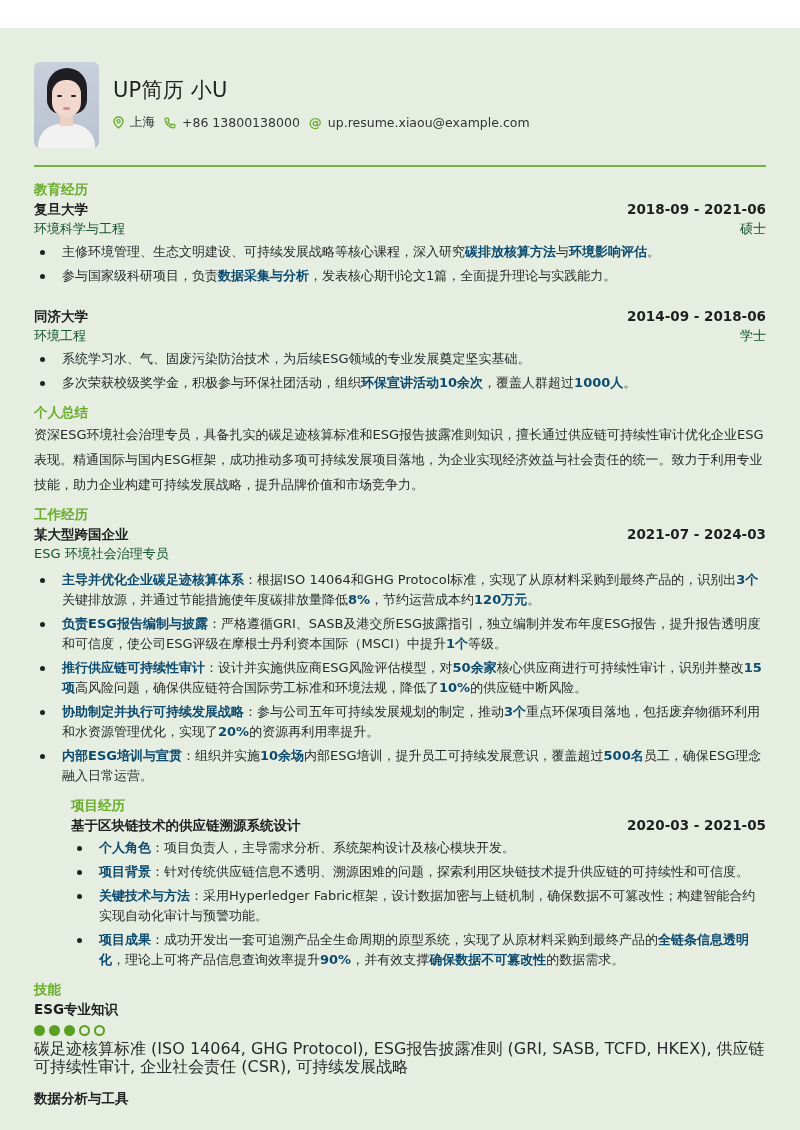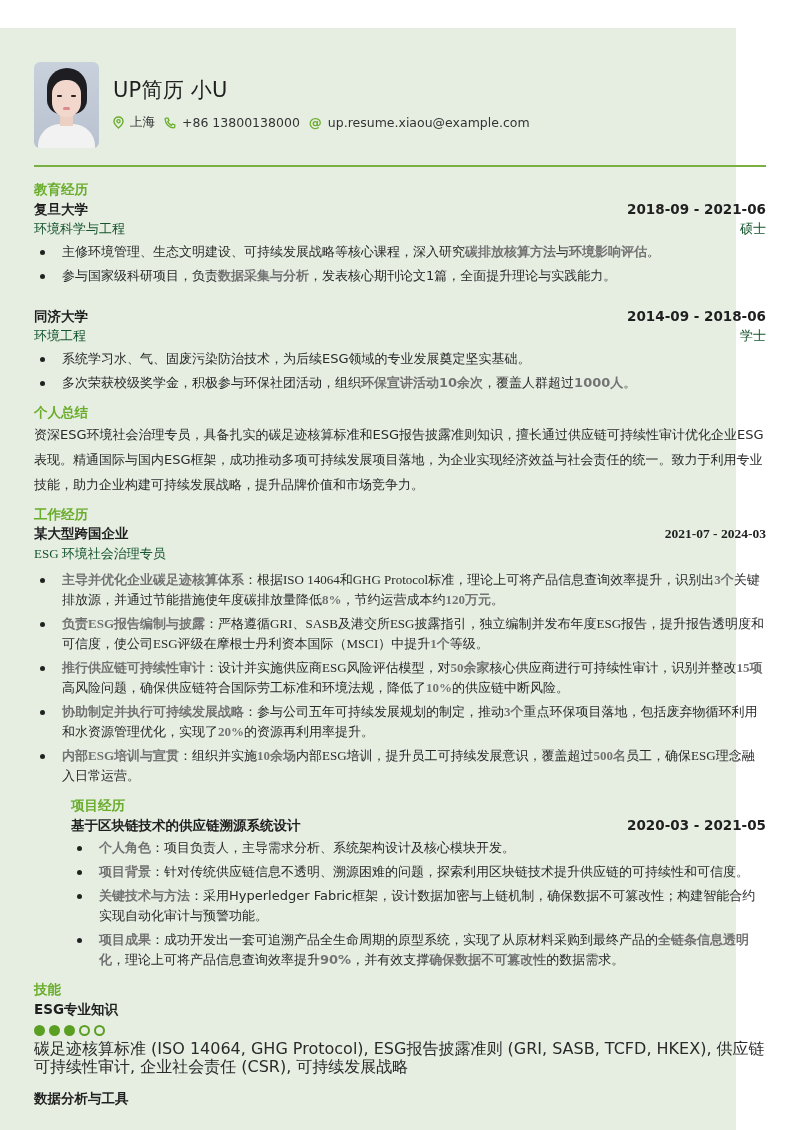--- a/index.html
+++ b/index.html
@@ -1,19 +1,19 @@
 <!DOCTYPE html>
 <html><head>
 <meta charset="utf-8">
 <style>
   * { box-sizing: border-box; margin: 0; padding: 0; }
   html, body { width: 800px; height: 1130px; overflow: hidden; background: #ffffff; }
   body { font-family: "DejaVu Sans", "Liberation Sans", sans-serif; color: #2a2a2a; }
   .topbar { height: 28px; background: #ffffff; }
-  .page { position: absolute; top: 28px; left: 0; width: 736px; height: 1102px; background: #e6eee2; }
+  .page { position: absolute; top: 28px; left: 0; width: 800px; height: 1102px; background: #e6eee2; }
   .header { position: absolute; top: 34px; left: 34px; display: flex; align-items: flex-start; }
   .photo { width: 65px; height: 86px; border-radius: 6px; background: linear-gradient(180deg,#c8d0dc 0%,#b9c2cf 100%); position: relative; overflow: hidden; }
   .photo .hair { position: absolute; left: 13px; top: 6px; width: 40px; height: 46px; border-radius: 20px 20px 14px 14px; background: #1d1d22; }
   .photo .face { position: absolute; left: 18px; top: 18px; width: 29px; height: 37px; border-radius: 14px 14px 15px 15px; background: #f1d7cc; }
   .photo .neck { position: absolute; left: 26px; top: 52px; width: 13px; height: 12px; background: #ecd0c4; }
   .photo .body { position: absolute; left: 4px; top: 62px; width: 57px; height: 30px; border-radius: 22px 22px 0 0; background: #f3f2f3; }
   .photo .eye { position: absolute; top: 33px; width: 5px; height: 2px; background: #2a2222; border-radius: 2px; }
   .photo .lip { position: absolute; left: 29px; top: 45px; width: 7px; height: 3px; background: #d98b8e; border-radius: 3px; }
   .header-info { margin-left: 14px; padding-top: 14px; }
   .name { font-size: 21px; font-weight: 500; color: #1f1f1f; letter-spacing: 0.2px; }
@@ -23,21 +23,21 @@
   .divider { position: absolute; top: 137px; left: 34px; width: 732px; height: 1.5px; background: #79b041; }
   .content { position: absolute; top: 152px; left: 34px; width: 732px; font-size: 13px; line-height: 20px; }
   .sec-title { color: #6aad2c; font-size: 13.5px; font-weight: bold; line-height: 19px; }
   .row { display: flex; justify-content: space-between; }
   .entry-title { font-weight: bold; font-size: 13.5px; color: #1f1f1f; }
   .date { font-weight: bold; font-size: 13.5px; color: #1f1f1f; }
   .sub { color: #14532d; }
   ul.bullets { list-style: none; margin-top: 3px; }
   ul.bullets li { position: relative; padding-left: 28px; margin-bottom: 4px; line-height: 20px; }
   ul.bullets li::before { content: ""; position: absolute; left: 6px; top: 8px; width: 5px; height: 5px; border-radius: 50%; background: #222; }
-  b { color: #737373; }
+  b { color: #0c4a6e; }
   .para { line-height: 25px; }
   .dots { display: flex; gap: 4px; margin: 6px 0 4px; }
   .dot { width: 11px; height: 11px; border-radius: 50%; border: 2px solid #5a9f22; }
   .dot.full { background: #5a9f22; }
   .small { font-size: 16px; line-height: 18px; }
 </style>
 </head>
 <body>
 
 <div class="topbar"></div>
@@ -117,29 +117,29 @@
           <li><span>多次荣获校级奖学金，积极参与环保社团活动，组织</span><b>环保宣讲活动10余次</b><span>，覆盖人群超过</span><b>1000人</b><span>。</span></li>
         </ul>
       </div>
     </div>
 
     <div style="margin-top:10px;">
       <div class="sec-title">个人总结</div>
       <div class="para">资深ESG环境社会治理专员，具备扎实的碳足迹核算标准和ESG报告披露准则知识，擅长通过供应链可持续性审计优化企业ESG表现。精通国际与国内ESG框架，成功推动多项可持续发展项目落地，为企业实现经济效益与社会责任的统一。致力于利用专业技能，助力企业构建可持续发展战略，提升品牌价值和市场竞争力。</div>
     </div>
 
-    <div style="margin-top:8px;font-family:Liberation Serif, serif;">
+    <div style="margin-top:8px;">
       <div class="sec-title">工作经历</div>
       <div class="row">
         <span class="entry-title">某大型跨国企业</span>
         <span class="date">2021-07 - 2024-03</span>
       </div>
       <div class="sub">ESG 环境社会治理专员</div>
       <ul class="bullets" style="margin-top:6px;">
-        <li><b>主导并优化企业碳足迹核算体系</b><span>：根据ISO 14064和GHG Protocol标准，理论上可将产品信息查询效率提升，识别出</span><b>3个</b><span>关键排放源，并通过节能措施使年度碳排放量降低</span><b>8%</b><span>，节约运营成本约</span><b>120万元</b><span>。</span></li>
+        <li><b>主导并优化企业碳足迹核算体系</b><span>：根据ISO 14064和GHG Protocol标准，实现了从原材料采购到最终产品的，识别出</span><b>3个</b><span>关键排放源，并通过节能措施使年度碳排放量降低</span><b>8%</b><span>，节约运营成本约</span><b>120万元</b><span>。</span></li>
         <li><b>负责ESG报告编制与披露</b><span>：严格遵循GRI、SASB及港交所ESG披露指引，独立编制并发布年度ESG报告，提升报告透明度和可信度，使公司ESG评级在摩根士丹利资本国际（MSCI）中提升</span><b>1个</b><span>等级。</span></li>
         <li><b>推行供应链可持续性审计</b><span>：设计并实施供应商ESG风险评估模型，对</span><b>50余家</b><span>核心供应商进行可持续性审计，识别并整改</span><b>15项</b><span>高风险问题，确保供应链符合国际劳工标准和环境法规，降低了</span><b>10%</b><span>的供应链中断风险。</span></li>
         <li><b>协助制定并执行可持续发展战略</b><span>：参与公司五年可持续发展规划的制定，推动</span><b>3个</b><span>重点环保项目落地，包括废弃物循环利用和水资源管理优化，实现了</span><b>20%</b><span>的资源再利用率提升。</span></li>
         <li><b>内部ESG培训与宣贯</b><span>：组织并实施</span><b>10余场</b><span>内部ESG培训，提升员工可持续发展意识，覆盖超过</span><b>500名</b><span>员工，确保ESG理念融入日常运营。</span></li>
       </ul>
     </div>
 
     <div style="margin-top:10px;margin-left:37px;">
       <div class="sec-title">项目经历</div>
       <div class="row">

